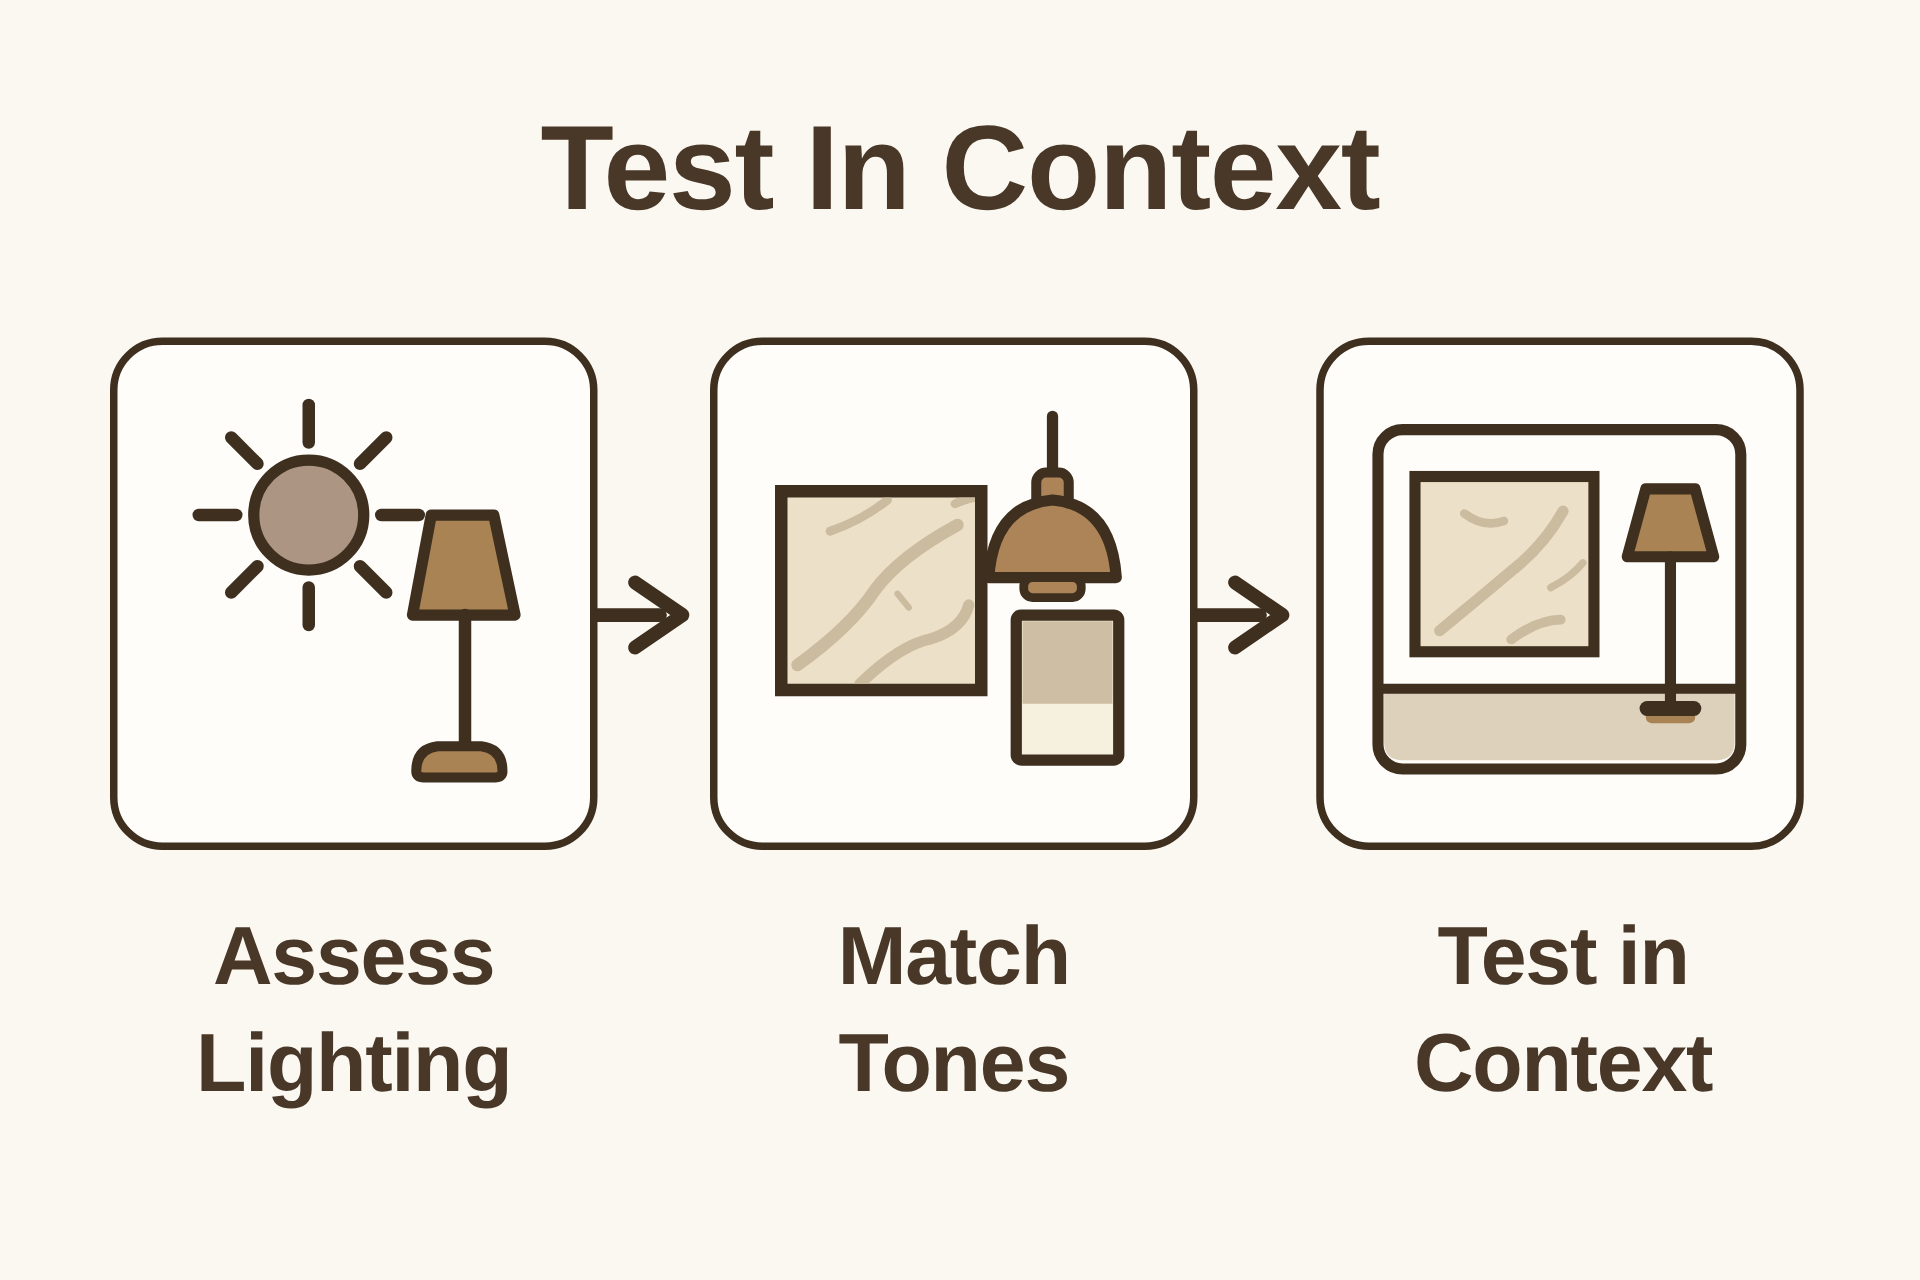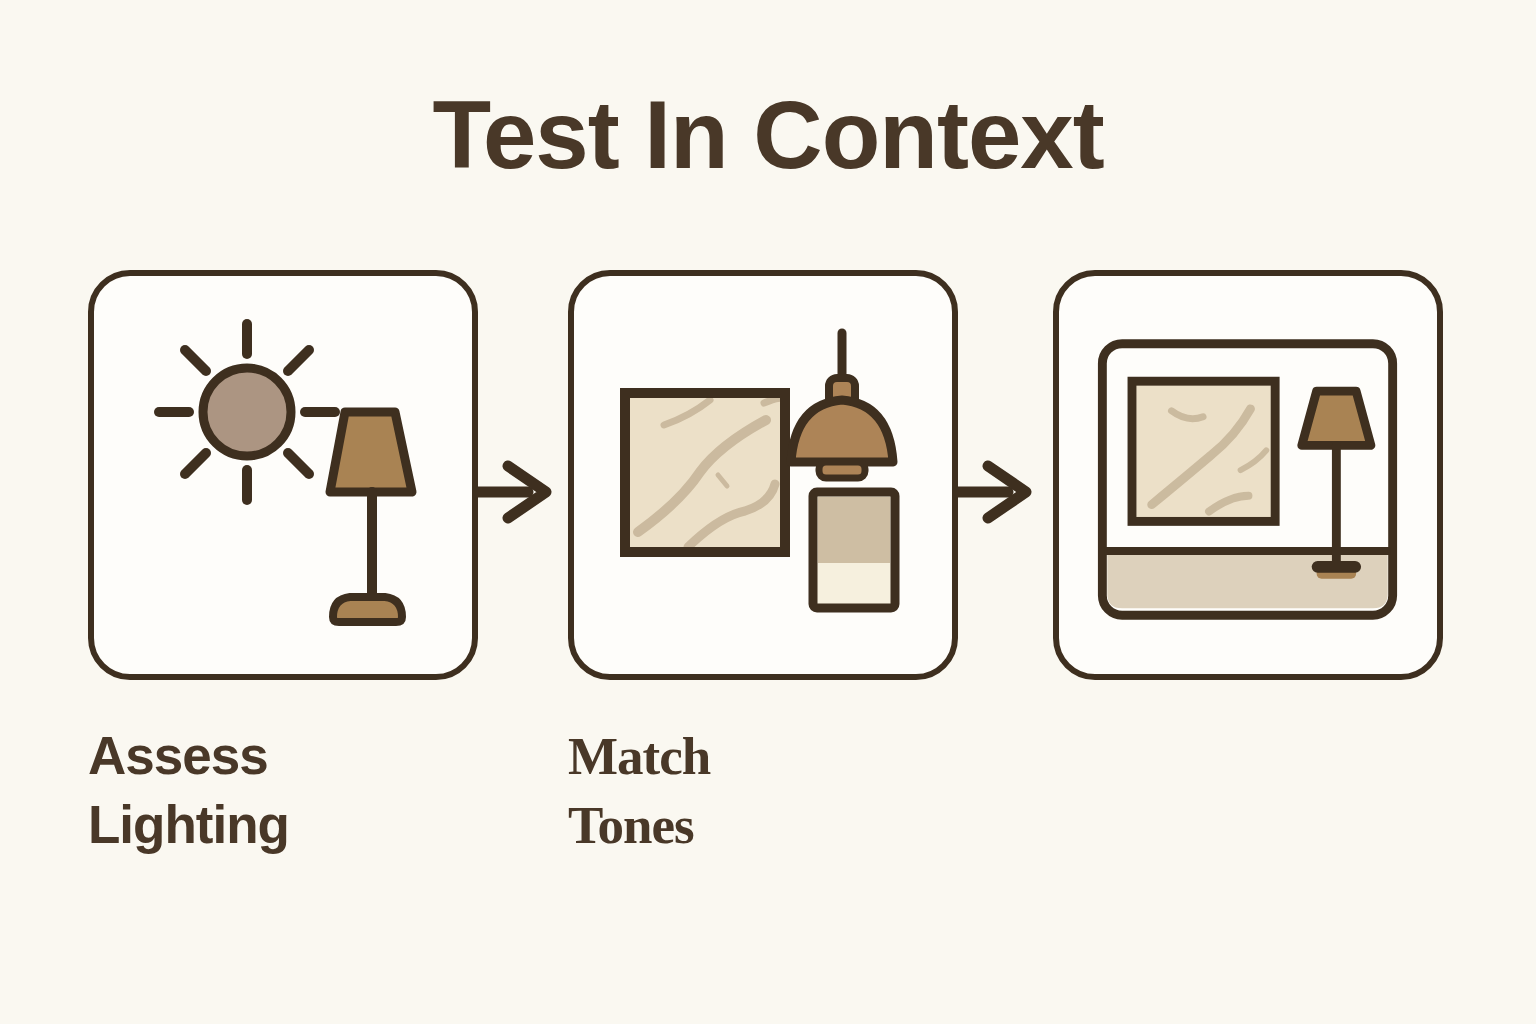--- a/index.html
+++ b/index.html
@@ -48,29 +48,30 @@
   .arrow{
     position:absolute;
     top:452px;
     width:78px; height:80px;
   }
   .arrow-1{left:476px;}
   .arrow-2{left:956px;}
   .step-label{
     position:absolute;
     top:722px;
-    font-size:53px;
+    text-align:center;
+    font-size:66px;
     font-weight:700;
     line-height:1.3;
     letter-spacing:-1px;
     white-space:pre-line;
     color:#493828;
   }
   .label-1{left:88px;  width:390px;}
-  .label-2{left:568px; width:390px;font-family:Liberation Serif, serif;}
+  .label-2{left:568px; width:390px;}
   .label-3{left:1053px;width:395px;}
 </style>
 </head>
 <body>
 
 <div class="canvas">
 
   <div class="title">Test In Context</div>
 
   <div class="card card-1">
@@ -166,14 +167,16 @@
         <rect x="267" y="299" width="40" height="11" rx="5" fill="#A98353" stroke="none"></rect>
         <rect x="262" y="292" width="50" height="12" rx="6" fill="#3E2F1F" stroke="none"></rect>
       </g>
     </svg>
   </div>
 
   <div class="step-label label-1">Assess
 Lighting</div>
   <div class="step-label label-2">Match
 Tones</div>
+  <div class="step-label label-3">Test in
+Context</div>
 
 </div>
 
 </body></html>

